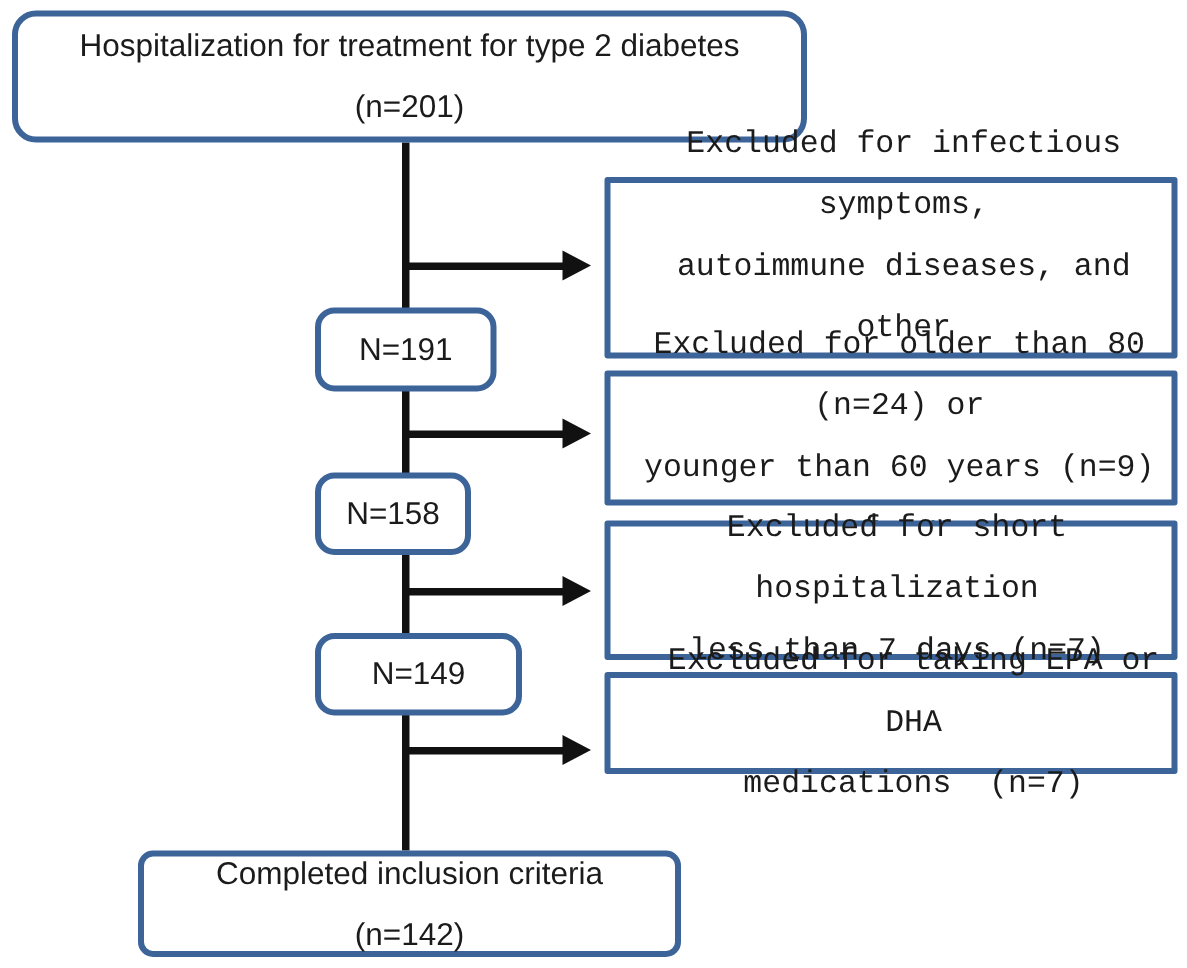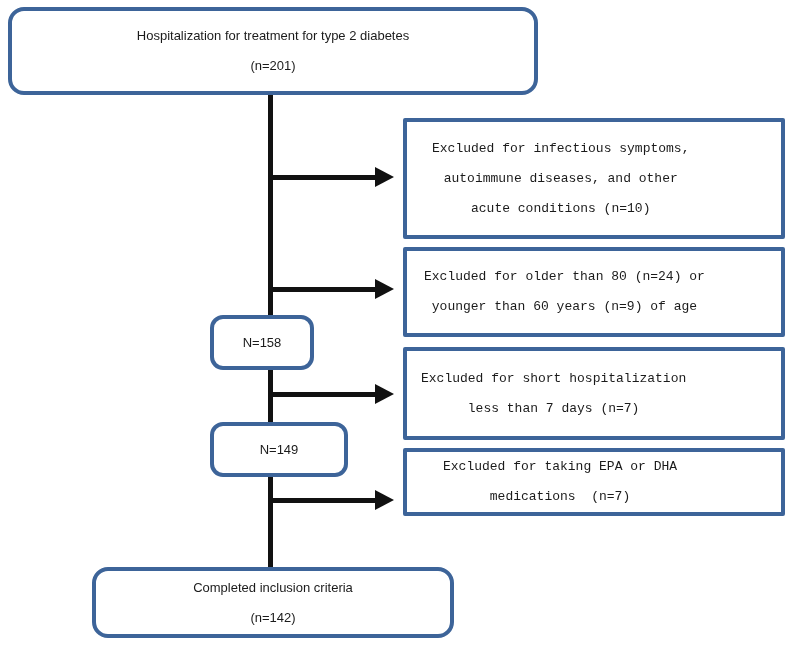--- a/index.html
+++ b/index.html
@@ -16,22 +16,22 @@
     overflow: hidden;
   }
   .node {
     position: absolute;
     box-sizing: border-box;
     background: #ffffff;
     border: 4px solid var(--box-border, #3d6499);
     display: flex;
     align-items: center;
     color: #1b1b1b;
-    font-size: 13px;
-    line-height: 30px;
+    font-size: 21px;
+    line-height: 41px;
   }
   .main-node {
     border-radius: 16px;
     justify-content: center;
     text-align: center;
     white-space: pre-line;
   }
   .count-node {
     border-radius: 13px;
     justify-content: center;
@@ -42,21 +42,21 @@
     justify-content: flex-start;
     text-align: center;
     white-space: pre-wrap;
     font-family: Liberation Mono, monospace;
   }
   
   .start-node  { left: 8px;   top: 7px;   width: 530px; height: 88px; }
   .n191-node   { left: 210px; top: 205px; width: 121px; height: 56px; }
   .n158-node   { left: 210px; top: 315px; width: 104px; height: 55px; }
   .n149-node   { left: 210px; top: 422px; width: 138px; height: 55px; }
-  .end-node    { left: 92px;  top: 567px; width: 362px; height: 71px; }
+  .end-node    { left: 92px;  top: 567px; width: 362px; height: 71px; border-radius: 10px; }
   
   .excl-node   { left: 403px; width: 382px; }
   .excl-1 { top: 118px; height: 121px; padding-left: 25px; padding-right: 8px; }
   .excl-2 { top: 247px; height: 90px;  padding-left: 17px; padding-right: 6px; }
   .excl-3 { top: 347px; height: 93px;  padding-left: 14px; padding-right: 6px; }
   .excl-4 { top: 448px; height: 68px;  padding-left: 36px; padding-right: 6px; }
   
   .vline {
     position: absolute;
     left: 268px;
@@ -103,20 +103,21 @@
   <div class="harrow arrow-3">
       <span class="head"></span>
     </div>
   <div class="harrow arrow-4">
       <span class="head"></span>
     </div>
 
   <div class="node main-node start-node">Hospitalization for treatment for type 2 diabetes
 (n=201)</div>
 
+  <div class="node count-node n191-node">N=191</div>
 
   <div class="node count-node n158-node">N=158</div>
 
   <div class="node count-node n149-node">N=149</div>
 
   <div class="node main-node end-node">Completed inclusion criteria
 (n=142)</div>
 
   <div class="node excl-node excl-1">Excluded for infectious symptoms,
 autoimmune diseases, and other

